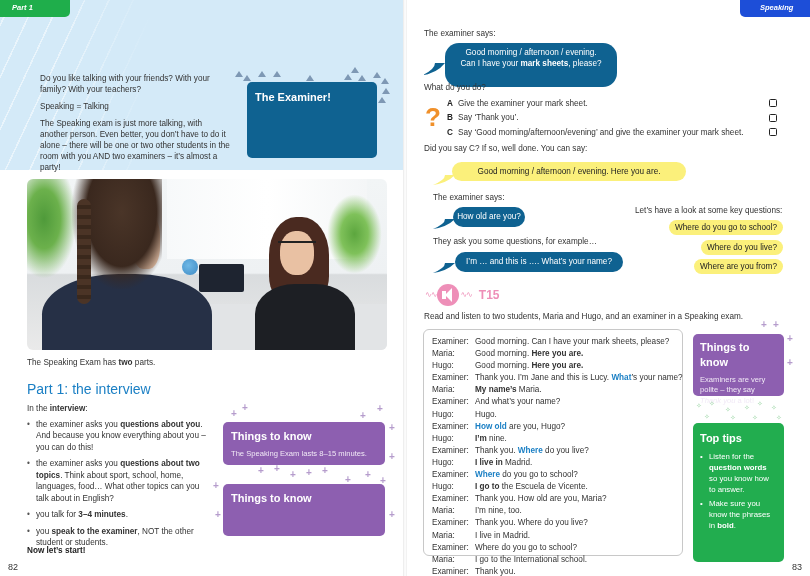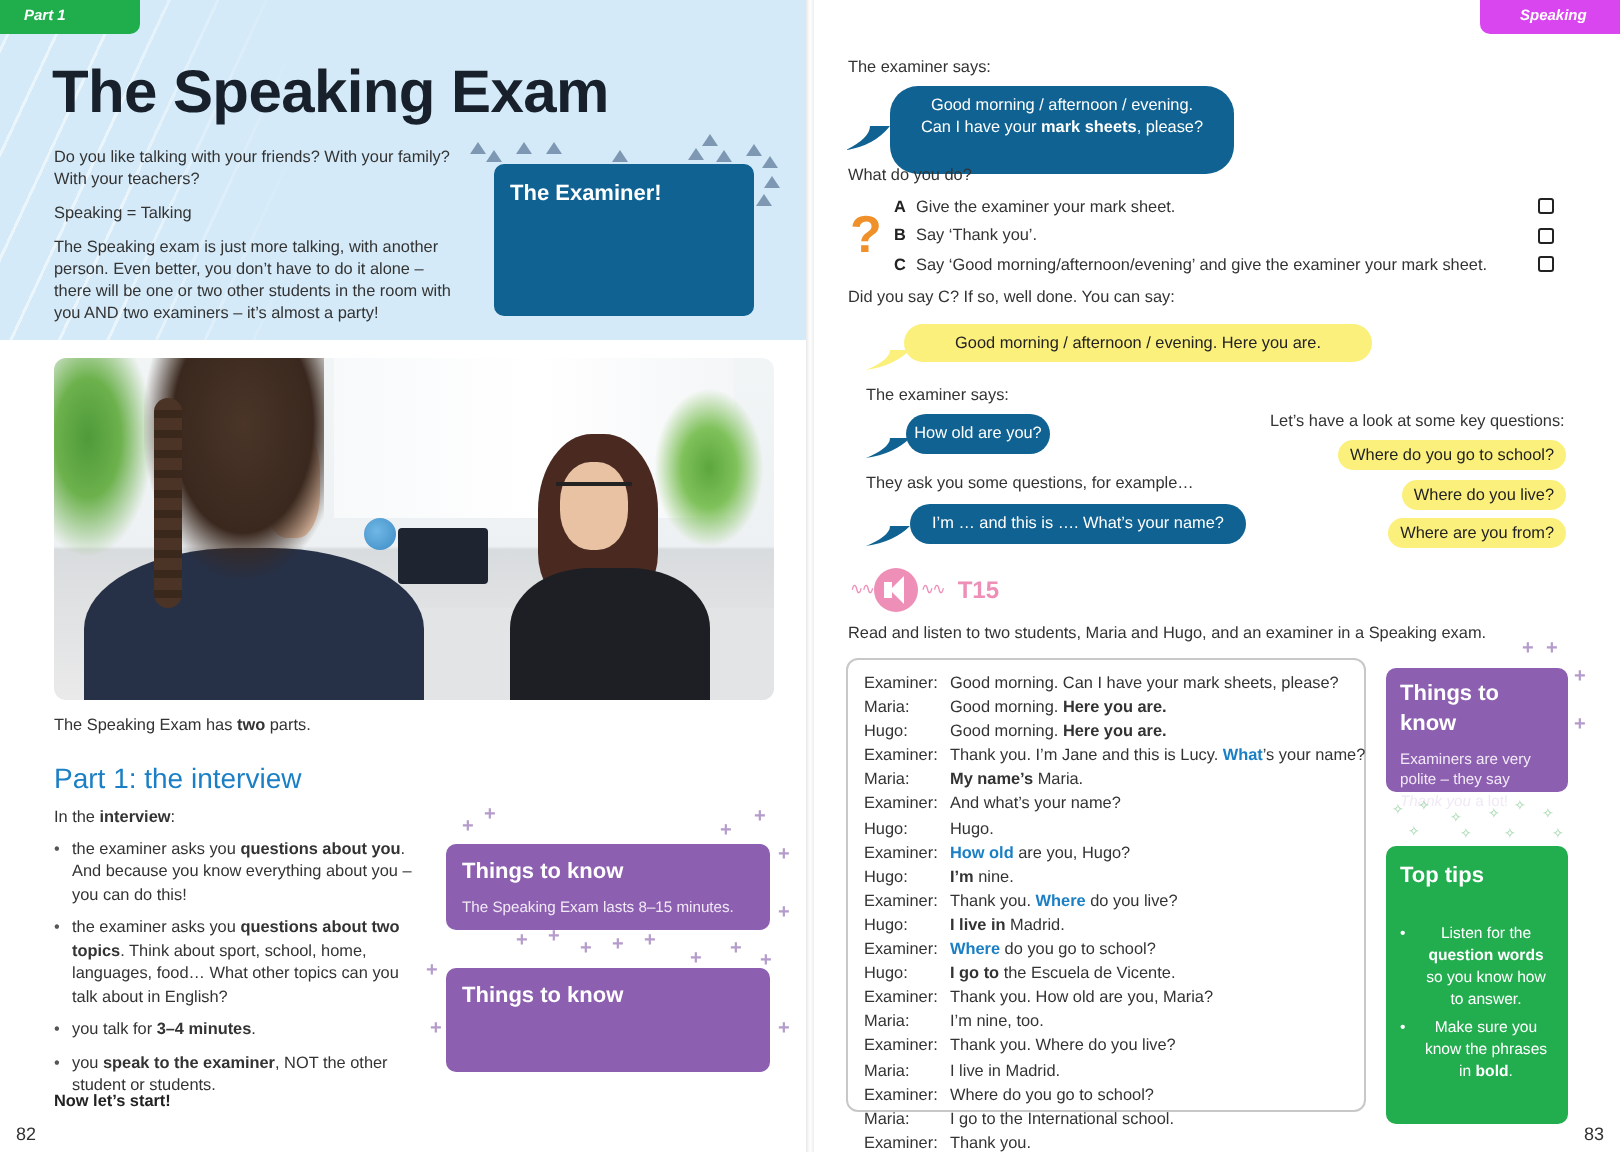--- a/index.html
+++ b/index.html
@@ -11,21 +11,21 @@
   .gutter { position: absolute; left: 403px; top: 0; width: 4px; height: 576px; background: linear-gradient(90deg, #e8e8e8, #fff, #eee); }
 
   
   .hero { position: absolute; left: 0; top: 0; width: 405px; height: 170px; background: #d4eaf8;
     background-image: repeating-linear-gradient(115deg, rgba(255,255,255,0) 0 10px, rgba(255,255,255,0.5) 10px 11.5px, rgba(255,255,255,0) 11.5px 22px);
   }
   .hero-fade { position: absolute; left: 60px; top: 0; width: 345px; height: 170px; background: linear-gradient(90deg, rgba(212,234,248,0) 0, #d4eaf8 90px); }
   .tab-part { position: absolute; left: 0; top: 0; width: 70px; height: 17px; background: #1fae4b; border-bottom-right-radius: 5px; color: #fff; font-style: italic; font-weight: bold; font-size: 7.5px; padding: 3px 0 0 12px; }
   .title { position: absolute; left: 26px; top: 27px; font-size: 30px; font-weight: bold; color: #17202b; letter-spacing: -0.3px; }
   .intro { position: absolute; left: 27px; top: 73px; width: 205px; font-size: 8.2px; color: #333; }
-  .intro p { margin-bottom: 6px; }
+  .intro p { margin-bottom: 6px; margin-left: 13px; }
   .examiner-box { position: absolute; left: 247px; top: 82px; width: 130px; height: 76px; background: #0f6291; border-radius: 5px; color: #fff; padding: 8px 8px; }
   .examiner-box h3 { font-size: 11px; font-weight: bold; margin-bottom: 6px; }
   .examiner-box p { font-size: 7.6px; line-height: 1.4; color: #e8f2f8; }
   .tri { position: absolute; width: 0; height: 0; border-left: 4px solid transparent; border-right: 4px solid transparent; border-bottom: 6px solid #7e98b4; }
 
   .photo { position: absolute; left: 27px; top: 179px; width: 360px; height: 171px; border-radius: 6px; overflow: hidden;
     background: linear-gradient(180deg, #f2f5f6 0%, #eef1f3 55%, #d9dcde 56%, #eaeaea 100%); }
   .photo .window { position: absolute; left: 140px; top: 0; width: 200px; height: 80px; background: linear-gradient(90deg, #f7f9fa, #fff, #f4f6f7); }
   .photo .plant-l { position: absolute; left: -5px; top: 0; width: 55px; height: 100px; background: radial-gradient(ellipse at 40% 40%, #4f9a3a 0, #6cb14c 35%, rgba(108,177,76,0) 70%); }
   .photo .plant-r { position: absolute; left: 300px; top: 15px; width: 55px; height: 80px; background: radial-gradient(ellipse at 50% 50%, #5ca63e 0, #7fc15a 35%, rgba(127,193,90,0) 70%); }
@@ -49,21 +49,21 @@
   .bullets li::before { content: "•"; position: absolute; left: 0; top: 0; color: #555; }
   .now-start { position: absolute; left: 27px; top: 545px; font-size: 8.2px; font-weight: bold; color: #222; }
   .pgnum-l { position: absolute; left: 8px; top: 561px; font-size: 9px; color: #333; }
 
   .ttk-box { position: absolute; background: #8d5fb0; border-radius: 5px; color: #fff; padding: 7px 8px; }
   .ttk-box h3 { font-size: 11px; font-weight: bold; margin-bottom: 5px; }
   .ttk-box p { font-size: 7.6px; line-height: 1.4; color: #f1e9f6; }
   .plus { position: absolute; color: #b59ccc; font-size: 10px; font-weight: bold; line-height: 1; }
 
   
-  .tab-speak { position: absolute; right: 0; top: 0; width: 70px; height: 17px; background: #d946ef; border-bottom-left-radius: 5px; color: #fff; font-style: italic; font-weight: bold; font-size: 7.5px; padding: 3px 0 0 20px; }
+  .tab-speak { position: absolute; right: 0; top: 0; width: 70px; height: 17px; background: #1d4ed8; border-bottom-left-radius: 5px; color: #fff; font-style: italic; font-weight: bold; font-size: 7.5px; padding: 3px 0 0 20px; }
   .r-text { position: absolute; font-size: 8.2px; color: #333; }
   .bubble { position: absolute; border-radius: 14px; font-size: 8.2px; text-align: center; }
   .bubble.blue { background: #0f6291; color: #fff; }
   .bubble.yellow { background: #fbf07b; color: #222; }
   .tail { position: absolute; width: 16px; height: 10px; }
   .q-mark { position: absolute; left: 425px; top: 104px; font-size: 26px; font-weight: bold; color: #f0902a; line-height: 1; }
   .opts { position: absolute; left: 447px; top: 96px; width: 330px; font-size: 8.2px; color: #333; }
   .opt { display: flex; align-items: center; height: 14.5px; }
   .opt .letter { width: 11px; font-weight: bold; color: #222; }
   .opt .txt { flex: 1; }
@@ -75,35 +75,34 @@
   .audio .spk::before { content: ""; position: absolute; left: 5px; top: 7px; width: 4px; height: 8px; background: #fff; }
   .audio .spk::after { content: ""; position: absolute; left: 8px; top: 4px; width: 0; height: 0; border-top: 7px solid transparent; border-bottom: 7px solid transparent; border-right: 7px solid #fff; }
   .audio .track { font-size: 12px; font-weight: bold; color: #ee8fb8; margin-left: 7px; }
 
   .dialogue { position: absolute; left: 423px; top: 329px; width: 260px; height: 227px; border: 1px solid #c8c8c8; border-radius: 6px; padding: 6px 6px 0 8px; font-size: 8.2px; color: #333; }
   .dline { display: flex; line-height: 12.1px; white-space: nowrap; }
   .dline .spk-name { width: 43px; flex-shrink: 0; }
   .dline .hl { color: #1a7fc4; font-weight: bold; }
 
   .tips-box { position: absolute; left: 693px; top: 423px; width: 91px; height: 139px; background: #22ad4f; border-radius: 5px; color: #fff; padding: 8px 7px; }
-  .tips-box h3 { font-size: 11px; font-weight: bold; margin-bottom: 16px; }
-  .tips-box ul { list-style: none; font-size: 7.8px; line-height: 1.4; text-align: center; }
+  .tips-box h3 { font-size: 11px; font-weight: bold; margin-bottom: 6px; }
+  .tips-box ul { list-style: none; font-size: 7.8px; line-height: 1.4; }
   .tips-box li { position: relative; padding-left: 9px; margin-bottom: 4px; }
   .tips-box li::before { content: "•"; position: absolute; left: 0; }
   .diamond { position: absolute; color: #9fd6a8; font-size: 7px; line-height: 1; }
   .pgnum-r { position: absolute; right: 8px; top: 561px; font-size: 9px; color: #333; }
 </style>
 </head>
 <body>
 
 <div class="page left">
   <div class="hero"></div>
   <div class="hero-fade"></div>
   <div class="tab-part">Part 1</div>
-  <h1 class="title">The Speaking Exam</h1>
 
   <div class="intro">
     <p>Do you like talking with your friends? With your family? With your teachers?</p>
     <p>Speaking = Talking</p>
     <p>The Speaking exam is just more talking, with another person. Even better, you don’t have to do it alone – there will be one or two other students in the room with you AND two examiners – it’s almost a party!</p>
   </div>
 
   <div class="tri" style="left:235px;top:71px"></div>
   <div class="tri" style="left:243px;top:75px"></div>
   <div class="tri" style="left:258px;top:71px"></div>

